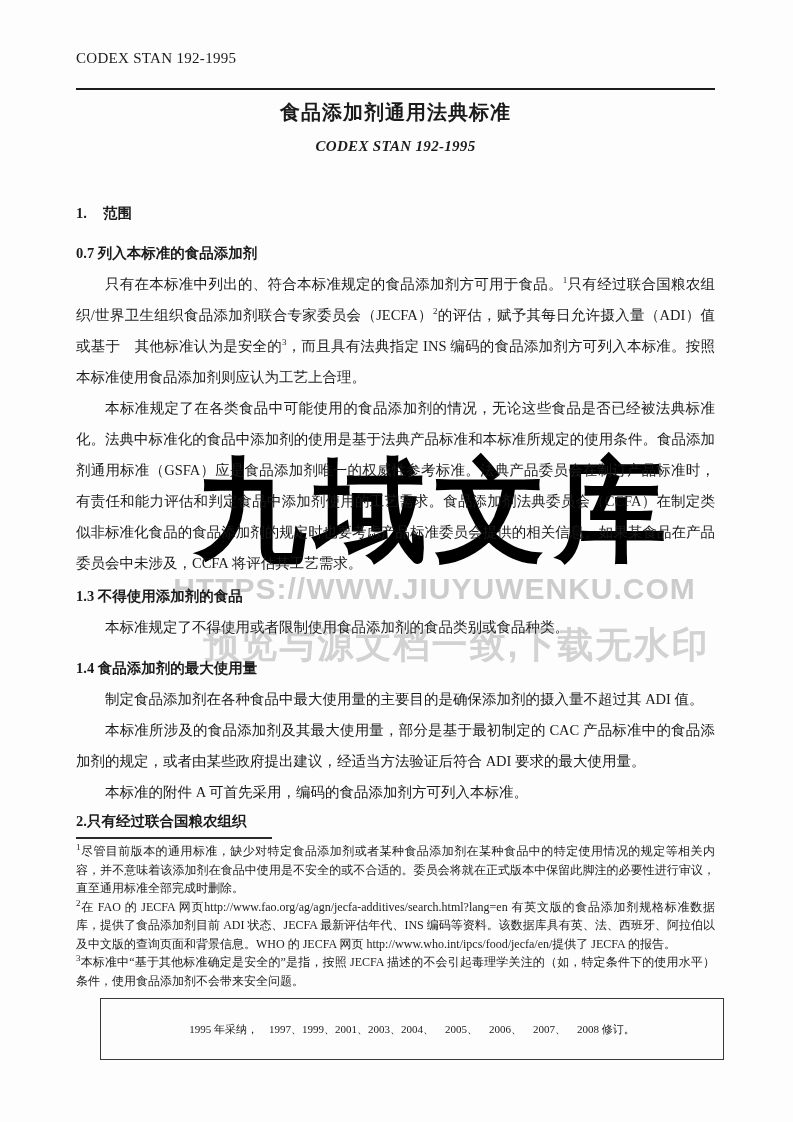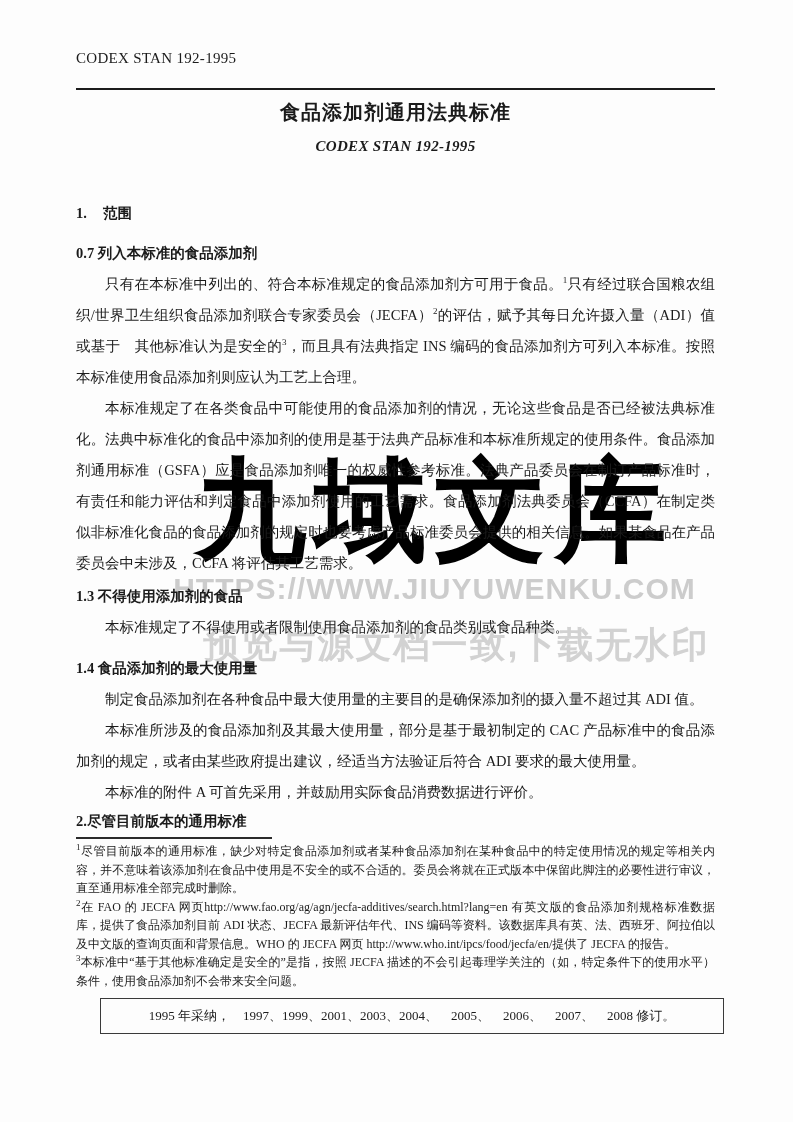--- a/index.html
+++ b/index.html
@@ -79,23 +79,23 @@
     width: 196px; margin: 3px 0 3px 0;
   }
   .footnote {
     font-size: 12px; line-height: 18.5px; text-align: justify;
   }
 
   .revision-box {
     box-sizing: border-box;
     width: 624px; margin: 8px 0 0 24px;
     border: 1px solid #3a3a3a;
-    padding: 9px 6px;
+    padding: 22px 6px;
     text-align: center;
-    font-size: 13px; line-height: 16px;
+    font-size: 11px; line-height: 16px;
   }
 </style>
 </head>
 <body>
 
 <div class="page">
 
   <div class="watermark">
     <div class="wm-brand">九域文库</div>
     <div class="wm-url">HTTPS://WWW.JIUYUWENKU.COM</div>
@@ -116,23 +116,23 @@
     <p class="body-p"><span>只有在本标准中列出的、符合本标准规定的食品添加剂方可用于食品。</span><sup>1</sup><span>只有经过联合国粮农组织/世界卫生组织食品添加剂联合专家委员会（JECFA）</span><sup>2</sup><span>的评估，赋予其每日允许摄入量（ADI）值或基于　其他标准认为是安全的</span><sup>3</sup><span>，而且具有法典指定 INS 编码的食品添加剂方可列入本标准。按照本标准使用食品添加剂则应认为工艺上合理。</span></p>
 
     <p class="body-p">本标准规定了在各类食品中可能使用的食品添加剂的情况，无论这些食品是否已经被法典标准化。法典中标准化的食品中添加剂的使用是基于法典产品标准和本标准所规定的使用条件。食品添加剂通用标准（GSFA）应是食品添加剂唯一的权威性参考标准。法典产品委员会在制订产品标准时，有责任和能力评估和判定食品中添加剂使用的工艺需求。食品添加剂法典委员会（CCFA）在制定类似非标准化食品的食品添加剂的规定时也要考虑产品标准委员会提供的相关信息。如果某食品在产品委员会中未涉及，CCFA 将评估其工艺需求。</p>
 
     <div class="sec-heading h13">1.3 不得使用添加剂的食品</div>
     <p class="body-p">本标准规定了不得使用或者限制使用食品添加剂的食品类别或食品种类。</p>
 
     <div class="sec-heading h14">1.4 食品添加剂的最大使用量</div>
     <p class="body-p">制定食品添加剂在各种食品中最大使用量的主要目的是确保添加剂的摄入量不超过其 ADI 值。</p>
     <p class="body-p">本标准所涉及的食品添加剂及其最大使用量，部分是基于最初制定的 CAC 产品标准中的食品添加剂的规定，或者由某些政府提出建议，经适当方法验证后符合 ADI 要求的最大使用量。</p>
-    <p class="body-p">本标准的附件 A 可首先采用，并鼓励用实际食品消费数据进行评价。</p>
+    <p class="body-p">本标准的附件 A 可首先采用，编码的食品添加剂方可列入本标准。</p>
 
-    <div class="sec-heading h2"><span>2.</span><span>尽管目前版本的通用标准</span></div>
+    <div class="sec-heading h2"><span>2.</span><span>只有经过联合国粮农组织</span></div>
 
     <hr class="fn-rule">
 
     <div class="footnote"><sup>1</sup><span>尽管目前版本的通用标准，缺少对特定食品添加剂或者某种食品添加剂在某种食品中的特定使用情况的规定等相关内容，并不意味着该添加剂在食品中使用是不安全的或不合适的。委员会将就在正式版本中保留此脚注的必要性进行审议，直至通用标准全部完成时删除。</span></div>
     <div class="footnote"><sup>2</sup><span>在 FAO 的 JECFA 网页http://www.fao.org/ag/agn/jecfa-additives/search.html?lang=en 有英文版的食品添加剂规格标准数据库，提供了食品添加剂目前 ADI 状态、JECFA 最新评估年代、INS 编码等资料。该数据库具有英、法、西班牙、阿拉伯以及中文版的查询页面和背景信息。WHO 的 JECFA 网页 http://www.who.int/ipcs/food/jecfa/en/提供了 JECFA 的报告。</span></div>
     <div class="footnote"><sup>3</sup><span>本标准中“基于其他标准确定是安全的”是指，按照 JECFA 描述的不会引起毒理学关注的（如，特定条件下的使用水平）条件，使用食品添加剂不会带来安全问题。</span></div>
 
     <div class="revision-box"><span>1995 年采纳，　1997、1999、2001、2003、2004、　2005、　2006、　2007、　2008 修订。</span></div>
 
   </div>

